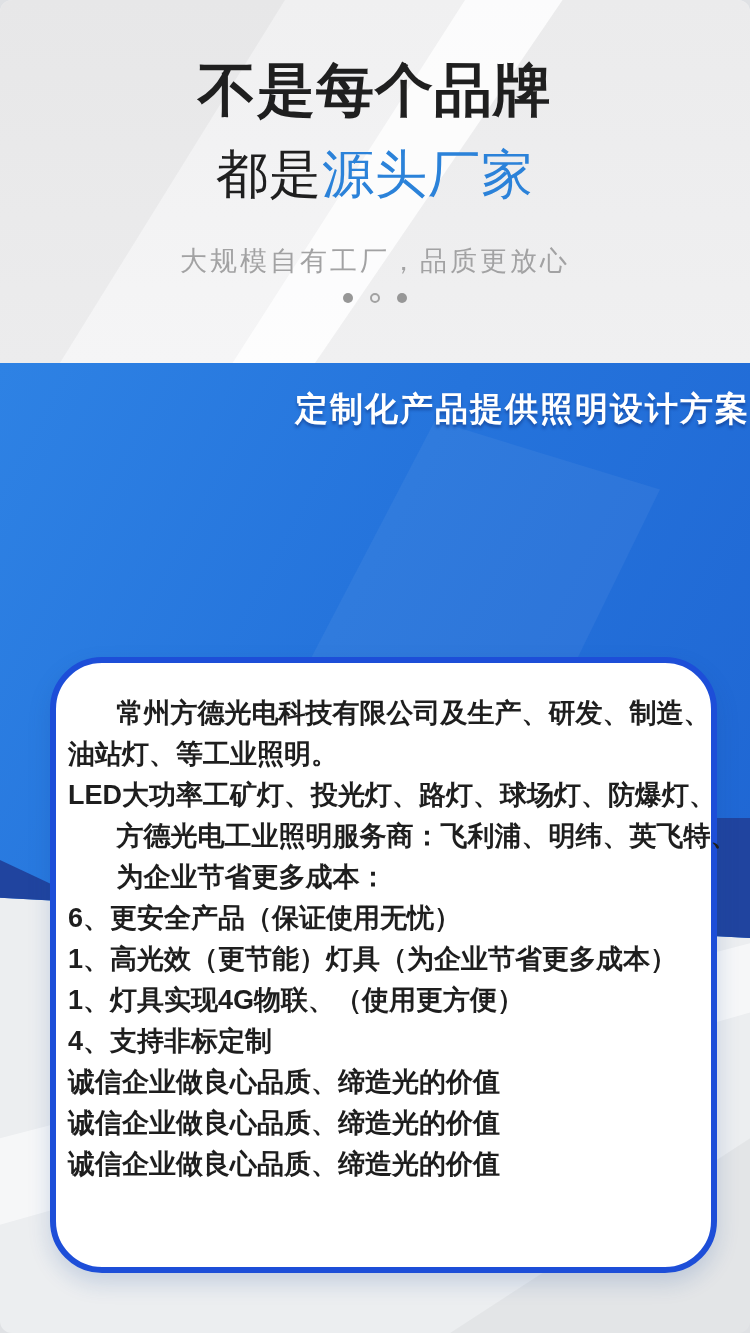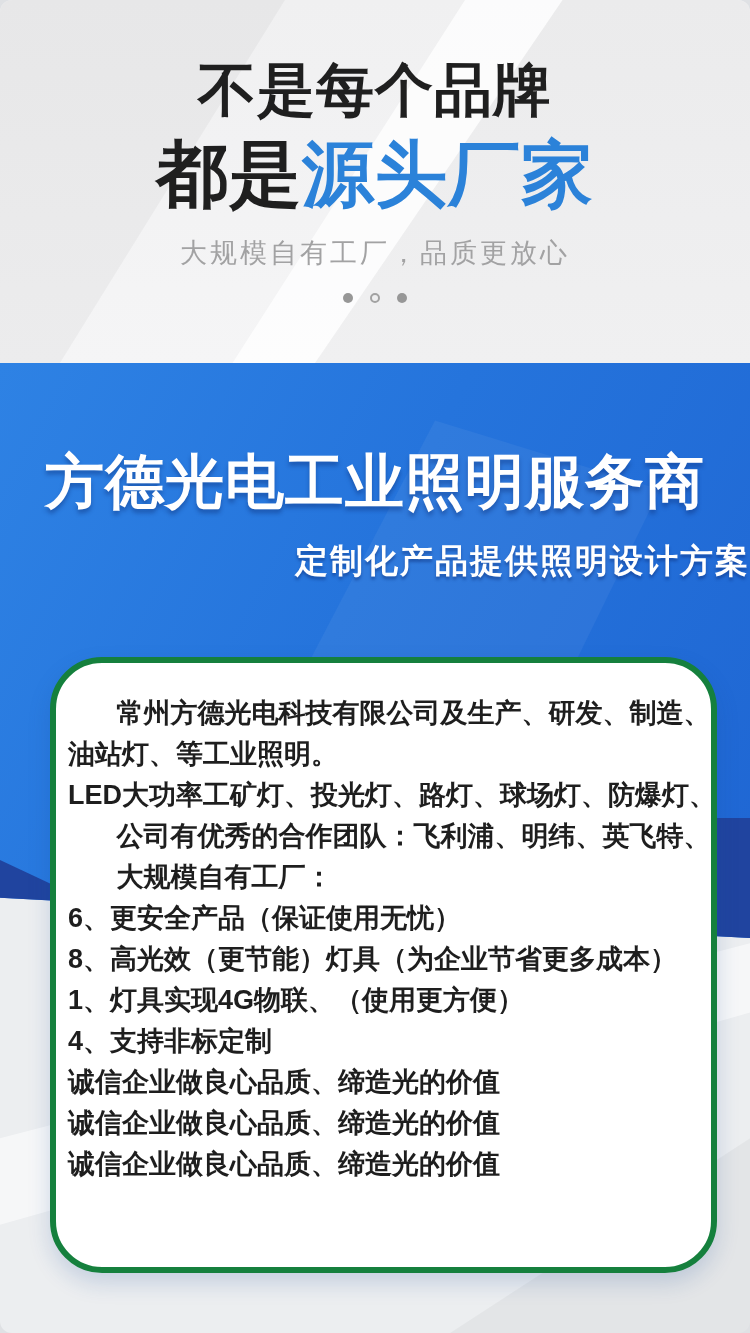--- a/index.html
+++ b/index.html
@@ -39,28 +39,28 @@
     margin:0;padding-top:50px;
     text-align:center;
     font-size:58px;line-height:80px;
     font-weight:900;color:#1f1f1f;
     letter-spacing:1px;
   }
   .hero-title2{
     position:relative;
     margin:0;padding-top:2px;
     text-align:center;
-    font-size:72px;line-height:84px;
-    font-weight:700;color:#1f1f1f;
+    font-size:52px;line-height:84px;
+    font-weight:400;color:#1f1f1f;
     letter-spacing:1px;
   }
   .hero-title2 .blue{color:#2b82d9;}
   .hero-subtitle{
     position:relative;
-    margin:0;padding-top:20px;
+    margin:8px;padding-top:20px;
     text-align:center;
     font-size:27px;line-height:34px;
     font-weight:400;color:#a2a2a3;
     letter-spacing:3px;
   }
   .dots{
     position:absolute;left:0;right:0;top:293px;
     display:flex;justify-content:center;align-items:center;gap:17px;
   }
   .dot{
@@ -109,21 +109,21 @@
     letter-spacing:2px;
     text-shadow:0 3px 3px rgba(10,40,110,0.45);
   }
 
   
   .card{
     position:absolute;left:50px;top:657px;
     width:667px;height:616px;
     box-sizing:border-box;
     background:#ffffff;
-    border:6px solid #15803d;
+    border:6px solid #1d4ed8;
     border-radius:52px;
     box-shadow:0 10px 22px rgba(20,70,150,0.18);
     padding:30px 12px 0 12px;
     z-index:3;
   }
   .card .line{
     font-size:27px;line-height:41px;
     font-weight:700;color:#1e1e1e;
     white-space:nowrap;
     letter-spacing:0;
@@ -164,37 +164,36 @@
       <span class="dot"></span>
       <span class="dot hollow"></span>
       <span class="dot"></span>
     </div>
   </div>
 
   <div class="banner">
     <div class="sheen"></div>
     <div class="navy-left"></div>
     <div class="navy-right"></div>
-    <h2 class="banner-title">方德光电工业照明服务商</h2>
     <p class="banner-subtitle">定制化产品提供照明设计方案</p>
   </div>
 
   <div class="bottom-deco">
     <div class="streak"></div>
     <div class="wedge"></div>
   </div>
 
   <div class="card">
     <div class="line indent">常州方德光电科技有限公司及生产、研发、制造、</div>
     <div class="line">油站灯、等工业照明。</div>
     <div class="line">LED大功率工矿灯、投光灯、路灯、球场灯、防爆灯、</div>
-    <div class="line indent">公司有优秀的合作团队：飞利浦、明纬、英飞特、</div>
-    <div class="line indent">大规模自有工厂：</div>
+    <div class="line indent">方德光电工业照明服务商：飞利浦、明纬、英飞特、</div>
+    <div class="line indent">为企业节省更多成本：</div>
     <div class="line">6、更安全产品（保证使用无忧）</div>
-    <div class="line">8、高光效（更节能）灯具（为企业节省更多成本）</div>
+    <div class="line">1、高光效（更节能）灯具（为企业节省更多成本）</div>
     <div class="line">1、灯具实现4G物联、（使用更方便）</div>
     <div class="line">4、支持非标定制</div>
     <div class="line">诚信企业做良心品质、缔造光的价值</div>
     <div class="line">诚信企业做良心品质、缔造光的价值</div>
     <div class="line">诚信企业做良心品质、缔造光的价值</div>
   </div>
 
 </div>
 
 </body></html>

